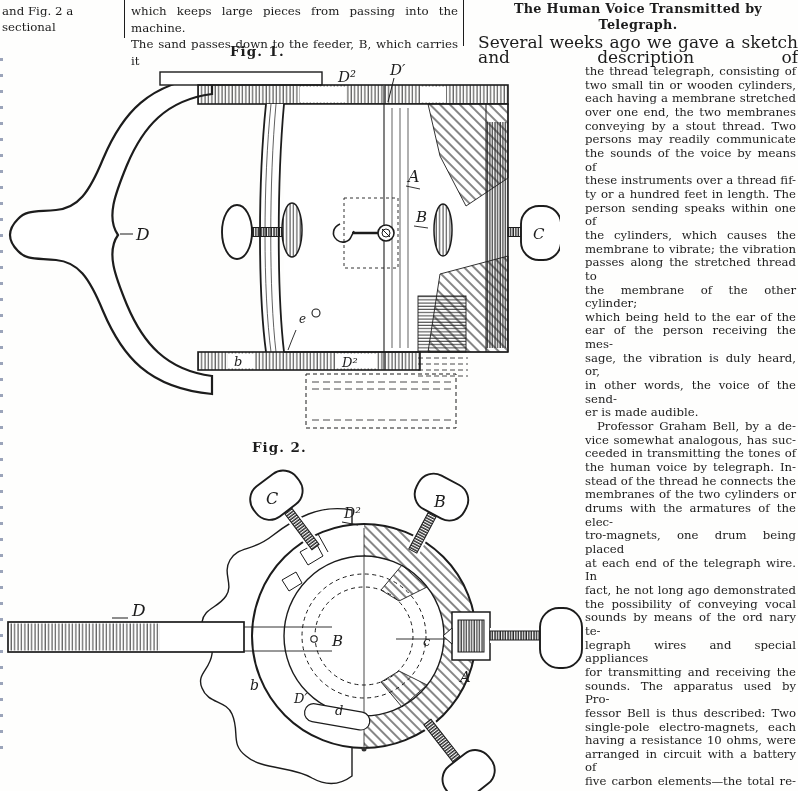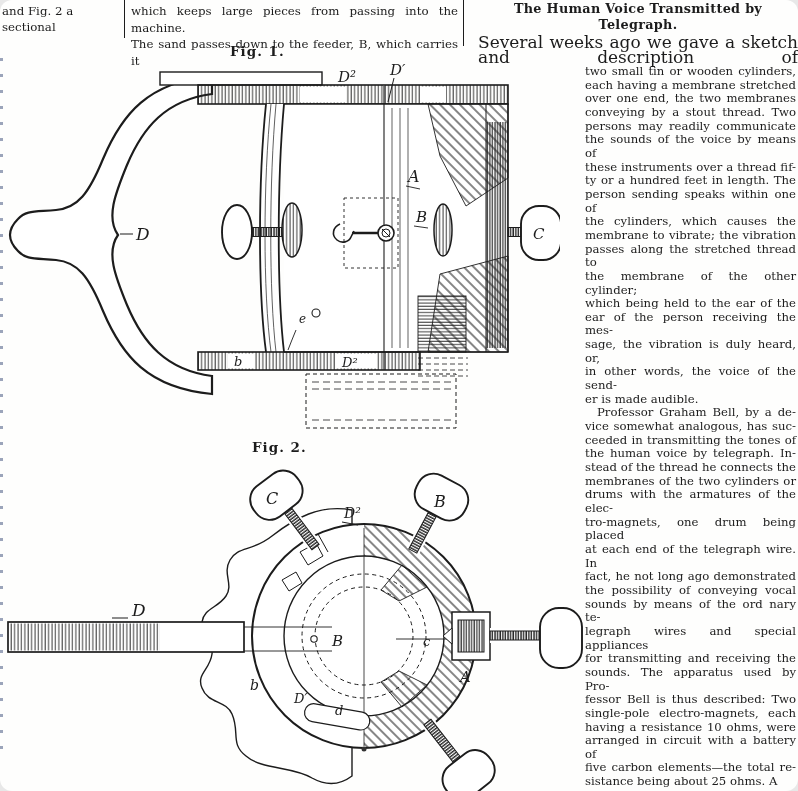--- a/index.html
+++ b/index.html
@@ -1,18 +1,18 @@
 <!DOCTYPE html>
 <html><head>
 <meta charset="utf-8">
 <style>
   html,body{margin:0;padding:0;background:#e8e8e8;}
   .page{
     position:relative;width:798px;height:791px;background:#fefefd;
-    overflow:hidden;font-family:"DejaVu Serif",serif;color:#1c1c1c;border-radius:12px;
+    overflow:hidden;font-family:"DejaVu Serif",serif;color:#1c1c1c;
   }
   
   .frag-left{position:absolute;left:2px;top:3px;width:118px;font-size:11.8px;line-height:16px;}
   .frag-mid{position:absolute;left:131px;top:3px;width:327px;font-size:11.8px;line-height:16.5px;}
   .frag-mid .tl{text-align:justify;text-align-last:justify;}
   .vrule{position:absolute;width:1px;background:#1c1c1c;}
   .vrule.r1{left:124px;top:0;height:38px;}
   .vrule.r2{left:463px;top:0;height:46px;}
   
   .edge-strip{position:absolute;left:0;top:58px;width:3px;height:700px;
@@ -220,20 +220,21 @@
     <text x="460" y="222" font-size="15">A</text>
     <text x="294" y="243" font-size="13">D′</text>
     <text x="335" y="255" font-size="13">d</text>
   </svg>
 
   <div class="article">
     <div class="art-title">The Human Voice Transmitted by Telegraph.</div>
     <div class="lead">Several weeks ago we gave a sketch and description of</div>
     <div class="narrow">
       <div class="para p1">
+          <div class="tl">the thread telegraph, consisting of</div>
           <div class="tl">two small tin or wooden cylinders,</div>
           <div class="tl">each having a membrane stretched</div>
           <div class="tl">over one end, the two membranes</div>
           <div class="tl">conveying by a stout thread. Two</div>
           <div class="tl">persons may readily communicate</div>
           <div class="tl">the sounds of the voice by means of</div>
           <div class="tl">these instruments over a thread fif-</div>
           <div class="tl">ty or a hundred feet in length. The</div>
           <div class="tl">person sending speaks within one of</div>
           <div class="tl">the cylinders, which causes the</div>

